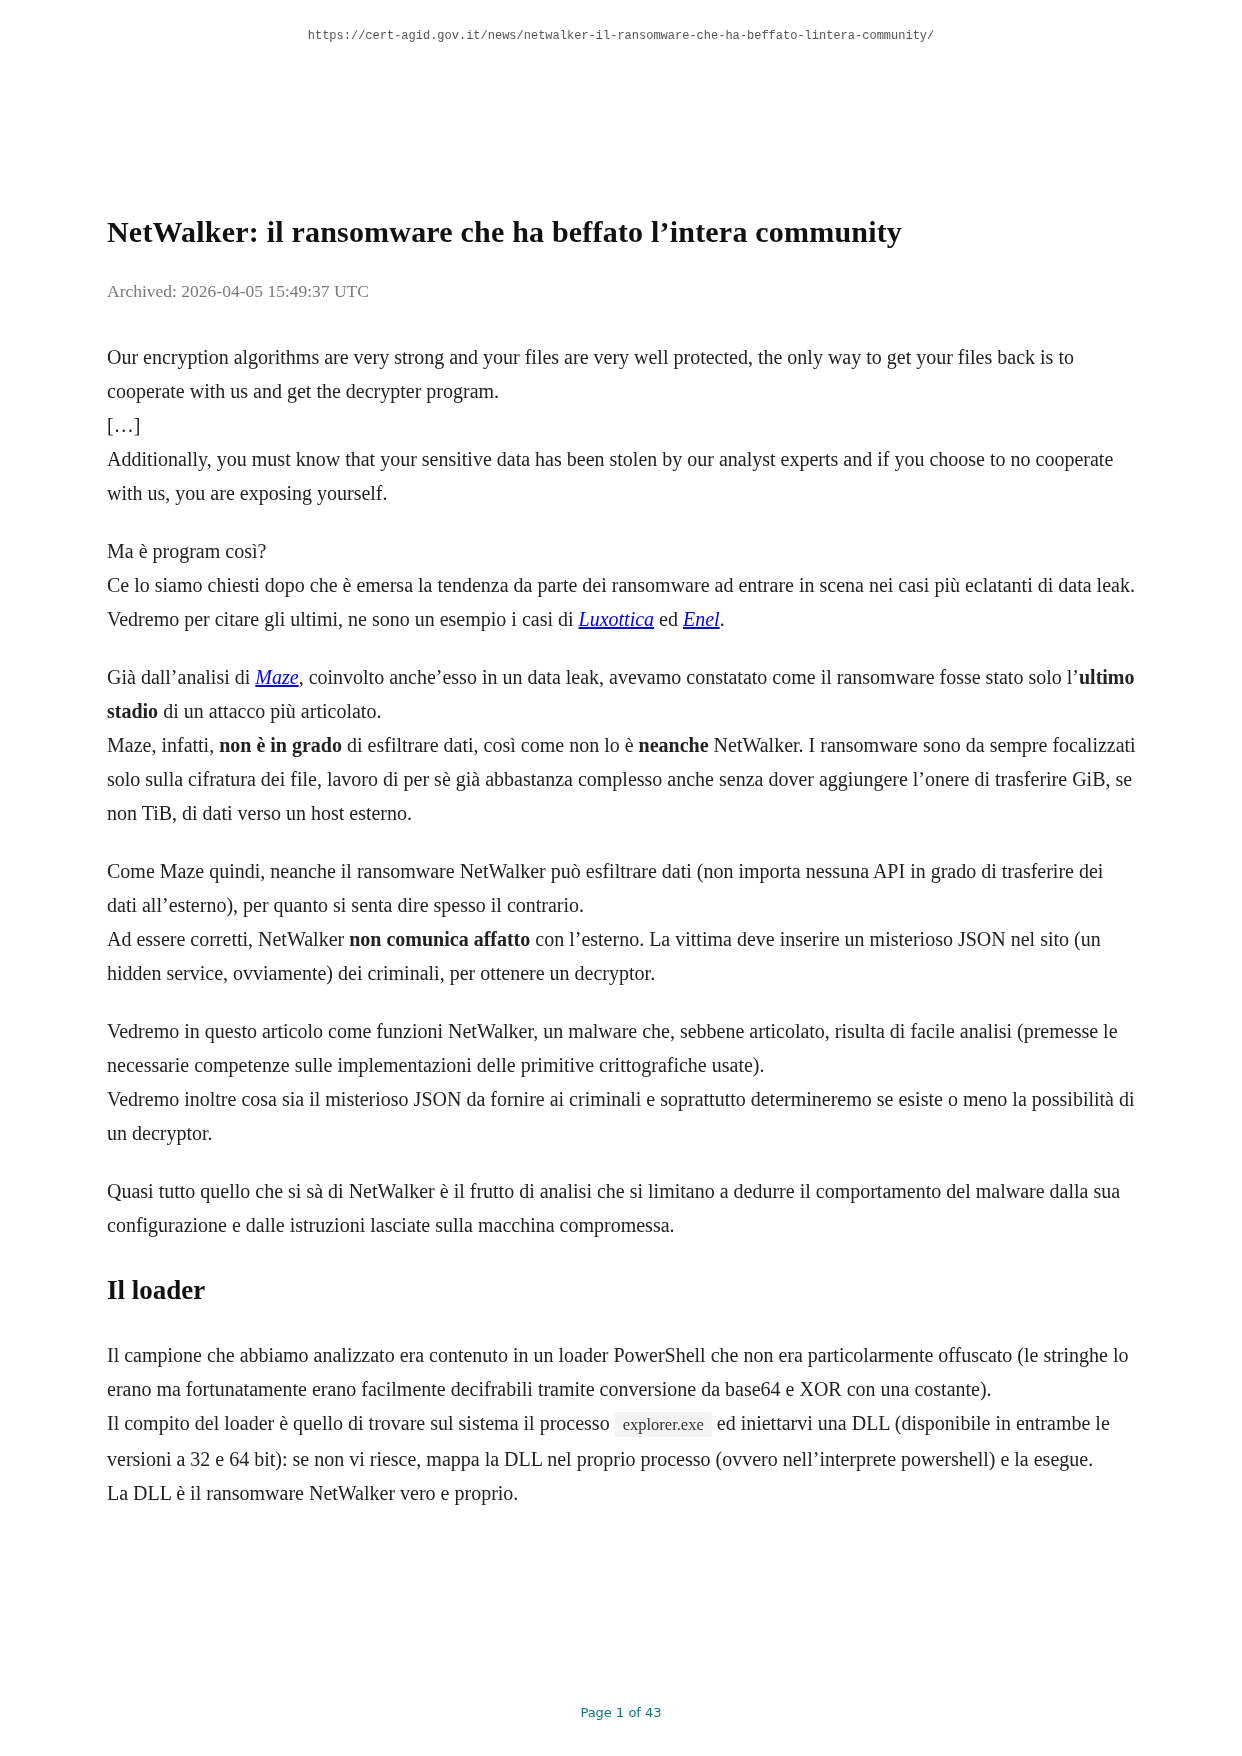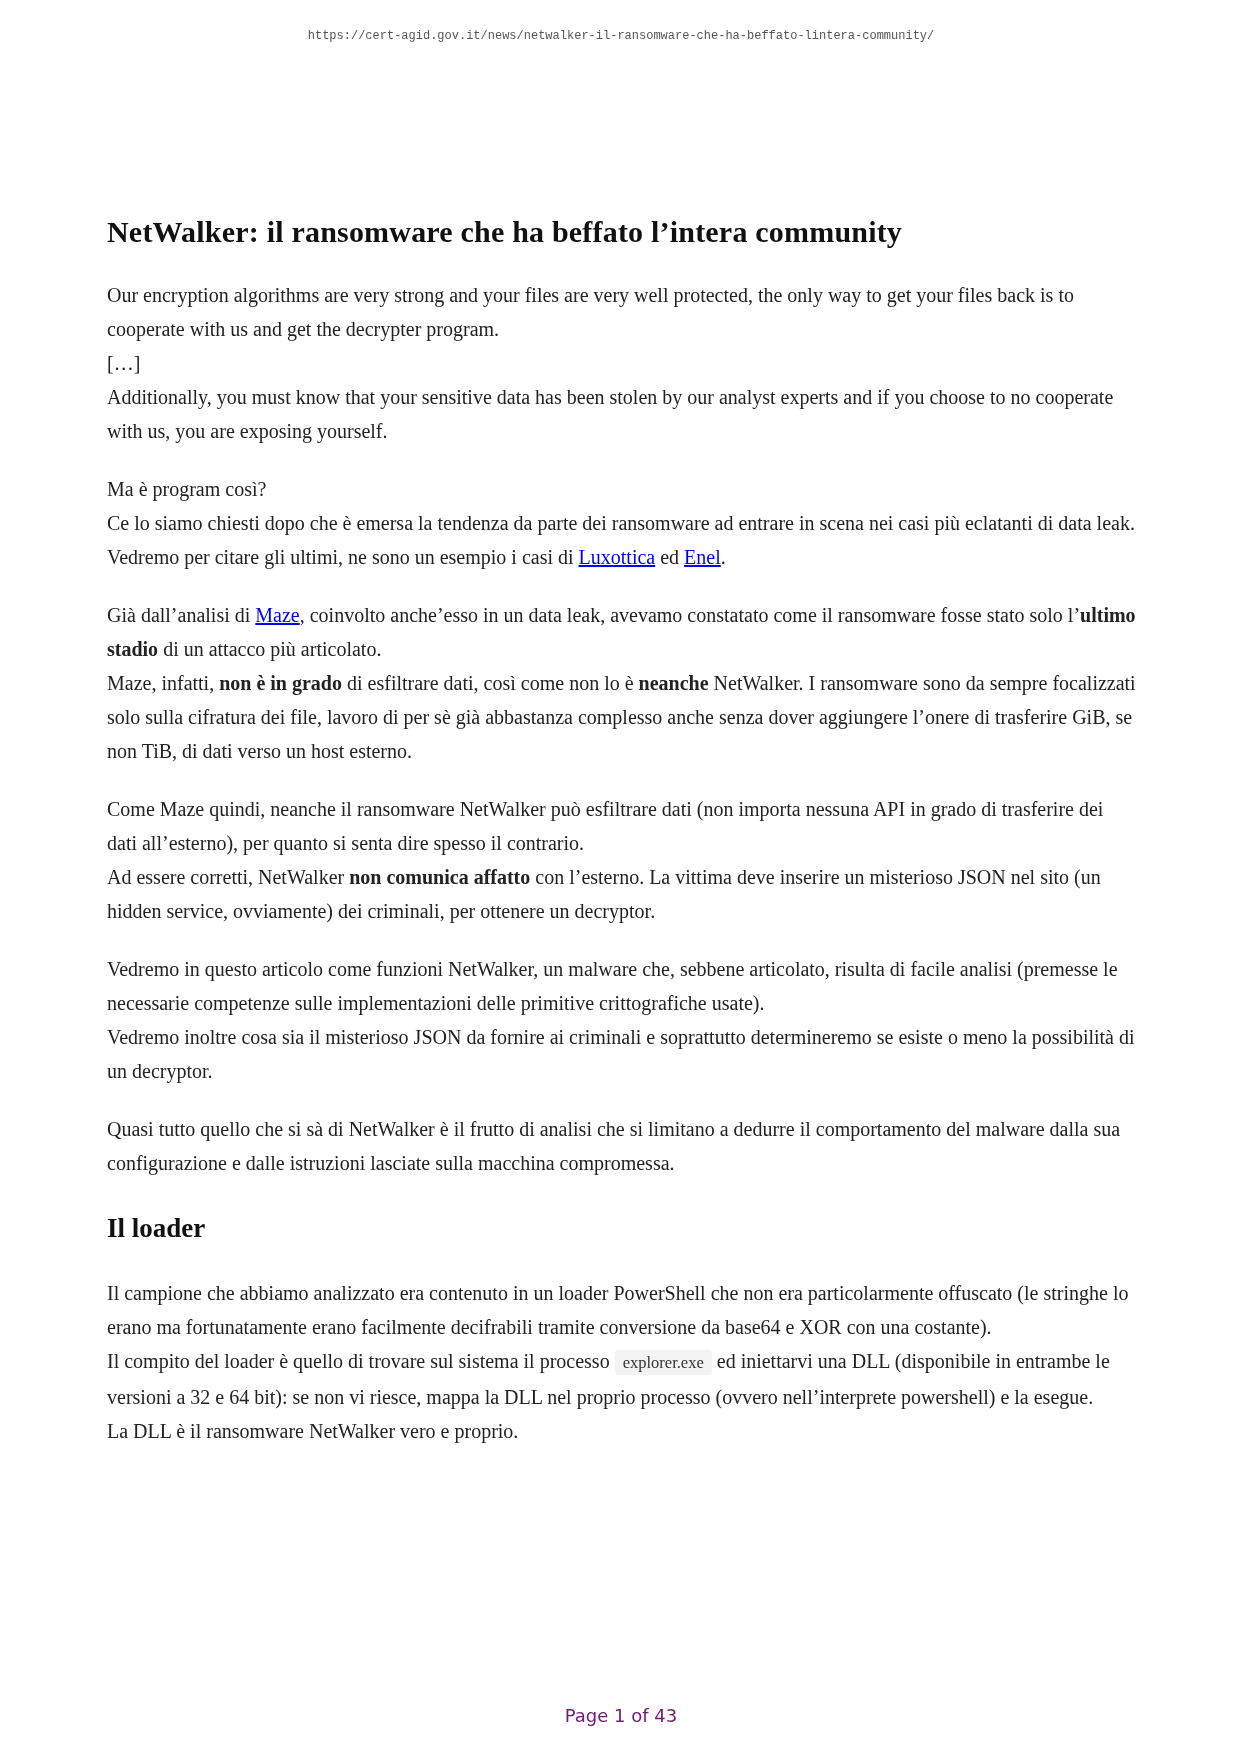--- a/index.html
+++ b/index.html
@@ -48,20 +48,21 @@
     margin:0 0 24px 0;
     font-size:20px;
     line-height:34px;
     color:var(--body-text);
   }
   p.body-p strong{font-weight:bold;}
   p.body-p a{
     color:var(--link);
     text-decoration:underline;
     cursor:pointer;
+    font-style:italic;
   }
   p.body-p code{
     font-family:Liberation Serif, serif;
     font-size:16.5px;
     background:var(--code-bg);
     padding:3px 8px;
     border-radius:3px;
     color:#333333;
     white-space:nowrap;
   }
@@ -70,35 +71,36 @@
     font-size:27px;
     line-height:36px;
     font-weight:bold;
     color:var(--heading-text);
   }
   .page-footer{
     position:absolute;
     top:1705px;left:0;right:0;
     text-align:center;
     font-family:"DejaVu Sans", sans-serif;
-    font-size:18px;
-    color:#701a75;
+    font-size:13px;
+    color:#0f766e;
   }
 </style>
 </head>
 <body>
 
 <div class="page-wrap">
 
   <header class="top-url">https://cert-agid.gov.it/news/netwalker-il-ransomware-che-ha-beffato-lintera-community/</header>
 
   <main class="content">
 
     <h1 class="title">NetWalker: il ransomware che ha beffato l’intera community</h1>
 
+    <div class="archived">Archived: 2026-04-05 15:49:37 UTC</div>
 
     <p class="body-p"><span>Our encryption algorithms are very strong and your files are very well protected, the only way to get your files back is to cooperate with us and get the decrypter program.</span><br><span>[…]</span><br><span>Additionally, you must know that your sensitive data has been stolen by our analyst experts and if you choose to no cooperate with us, you are exposing yourself.</span></p>
 
     <p class="body-p"><span>Ma è program così?</span><br><span>Ce lo siamo chiesti dopo che è emersa la tendenza da parte dei ransomware ad entrare in scena nei casi più eclatanti di data leak.</span><br><span>Vedremo per citare gli ultimi, ne sono un esempio i casi di </span><a href="#">Luxottica</a><span> ed </span><a href="#">Enel</a><span>.</span></p>
 
     <p class="body-p"><span>Già dall’analisi di </span><a href="#">Maze</a><span>, coinvolto anche’esso in un data leak, avevamo constatato come il ransomware fosse stato solo l’</span><strong>ultimo stadio</strong><span> di un attacco più articolato.</span><br><span>Maze, infatti, </span><strong>non è in grado</strong><span> di esfiltrare dati, così come non lo è </span><strong>neanche</strong><span> NetWalker. I ransomware sono da sempre focalizzati solo sulla cifratura dei file, lavoro di per sè già abbastanza complesso anche senza dover aggiungere l’onere di trasferire GiB, se non TiB, di dati verso un host esterno.</span></p>
 
     <p class="body-p"><span>Come Maze quindi, neanche il ransomware NetWalker può esfiltrare dati (non importa nessuna API in grado di trasferire dei dati all’esterno), per quanto si senta dire spesso il contrario.</span><br><span>Ad essere corretti, NetWalker </span><strong>non comunica affatto</strong><span> con l’esterno. La vittima deve inserire un misterioso JSON nel sito (un hidden service, ovviamente) dei criminali, per ottenere un decryptor.</span></p>
 
     <p class="body-p"><span>Vedremo in questo articolo come funzioni NetWalker, un malware che, sebbene articolato, risulta di facile analisi (premesse le necessarie competenze sulle implementazioni delle primitive crittografiche usate).</span><br><span>Vedremo inoltre cosa sia il misterioso JSON da fornire ai criminali e soprattutto determineremo se esiste o meno la possibilità di un decryptor.</span></p>

